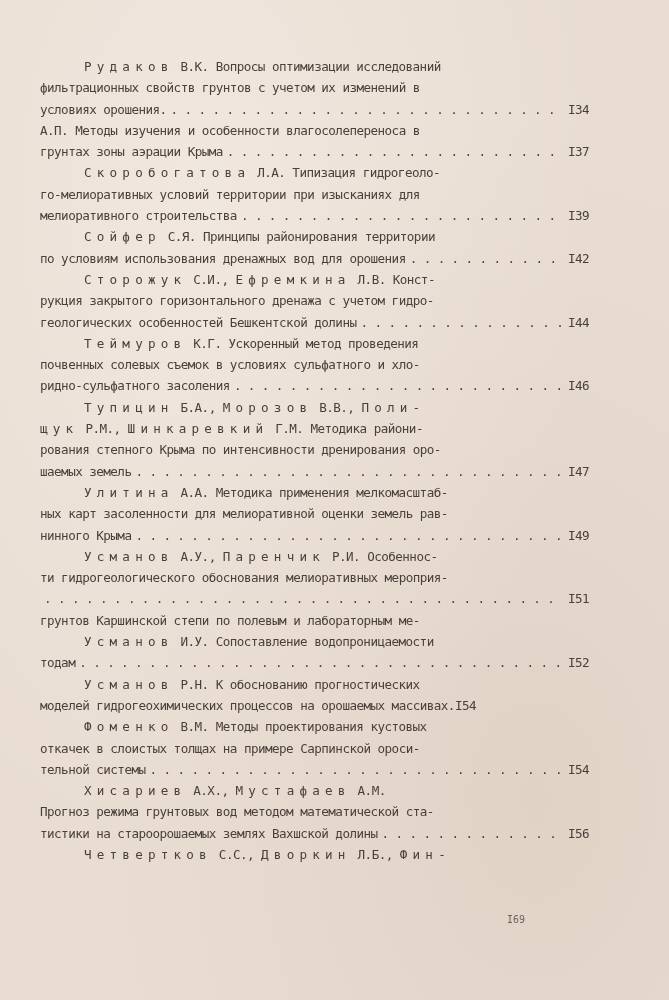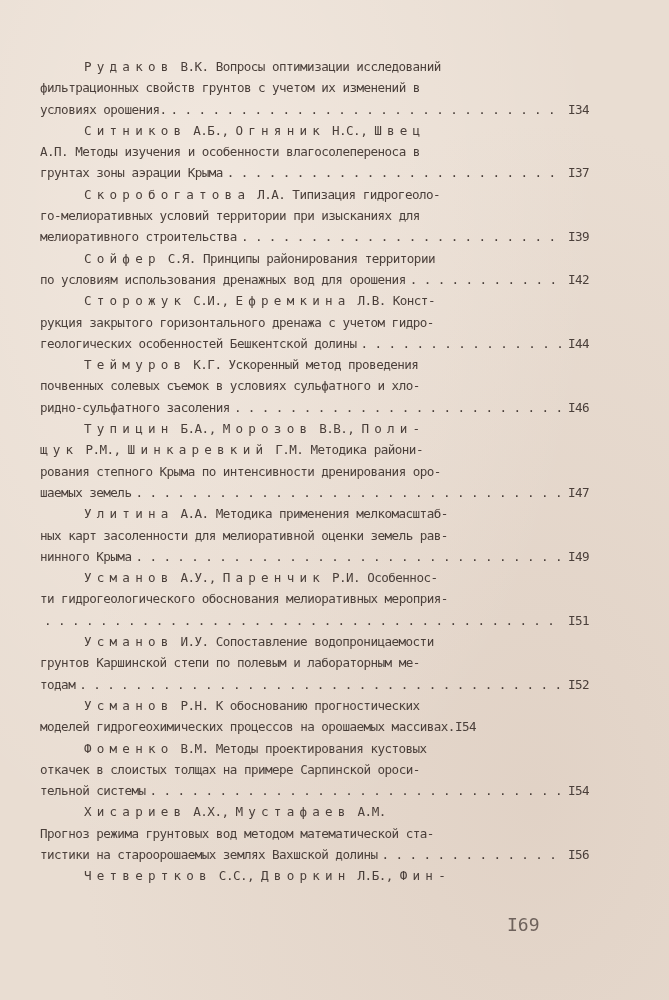--- a/index.html
+++ b/index.html
@@ -24,36 +24,35 @@
   .author { letter-spacing: 5.2px; }
   .dots-line { display: flex; align-items: flex-end; }
   .dots-line .txt { flex: 0 0 auto; }
   .dots-line .dots {
     flex: 1 1 auto; overflow: hidden; white-space: nowrap;
     letter-spacing: 6.4px; margin: 0 4px; color: #4a3f3a;
   }
   .dots-line .pg { flex: 0 0 auto; width: 32px; text-align: left; }
   .footer-page {
     position: absolute; left: 507px; top: 914px;
-    font-size: 18px; color: #6e625c;
+    font-size: 10px; color: #6e625c;
   }
 </style>
 </head>
 <body>
 
 <div class="page">
   <div class="entries" id="entries">
       <div class="line first"><span class="author">Рудаков</span><span> В.К. Вопросы оптимизации исследований</span></div>
       <div class="line"><span>фильтрационных свойств грунтов с учетом их изменений в</span></div>
       <div class="line dots-line">
         <span class="txt">условиях орошения.</span>
         <span class="dots">................................................................................</span>
         <span class="pg">I34</span>
       </div>
-      <div class="line first"><span class="author">Ситников</span><span> А.Б., </span><span class="author">Огняник</span><span> Н.С., </span><span class="author">Швец</span></div>
       <div class="line"><span>А.П. Методы изучения и особенности влагосолепереноса в</span></div>
       <div class="line dots-line">
         <span class="txt">грунтах зоны аэрации Крыма</span>
         <span class="dots">................................................................................</span>
         <span class="pg">I37</span>
       </div>
       <div class="line first"><span class="author">Скоробогатова</span><span> Л.А. Типизация гидрогеоло-</span></div>
       <div class="line"><span>го-мелиоративных условий территории при изысканиях для</span></div>
       <div class="line dots-line">
         <span class="txt">мелиоративного строительства</span>
@@ -94,22 +93,22 @@
         <span class="txt">нинного Крыма</span>
         <span class="dots">................................................................................</span>
         <span class="pg">I49</span>
       </div>
       <div class="line first"><span class="author">Усманов</span><span> А.У., </span><span class="author">Паренчик</span><span> Р.И. Особеннос-</span></div>
       <div class="line"><span>ти гидрогеологического обоснования мелиоративных мероприя-</span></div>
       <div class="line dots-line">
         <span class="dots">................................................................................</span>
         <span class="pg">I51</span>
       </div>
+      <div class="line"><span>грунтов Каршинской степи по полевым и лабораторным ме-</span></div>
       <div class="line first"><span class="author">Усманов</span><span> И.У. Сопоставление водопроницаемости</span></div>
-      <div class="line"><span>грунтов Каршинской степи по полевым и лабораторным ме-</span></div>
       <div class="line dots-line">
         <span class="txt">тодам</span>
         <span class="dots">................................................................................</span>
         <span class="pg">I52</span>
       </div>
       <div class="line first"><span class="author">Усманов</span><span> Р.Н. К обоснованию прогностических</span></div>
       <div class="line"><span>моделей гидрогеохимических процессов на орошаемых массивах.I54</span></div>
       <div class="line first"><span class="author">Фоменко</span><span> В.М. Методы проектирования кустовых</span></div>
       <div class="line"><span>откачек в слоистых толщах на примере Сарпинской ороси-</span></div>
       <div class="line dots-line">

